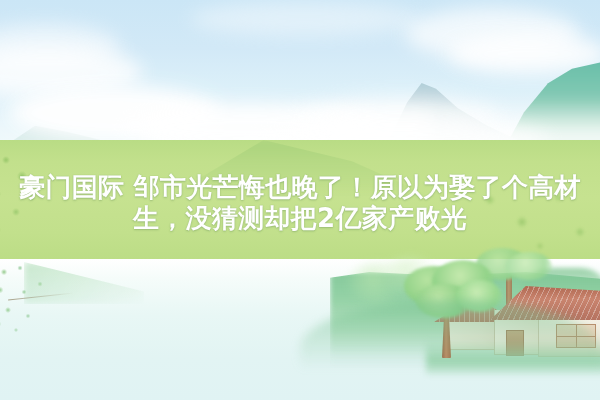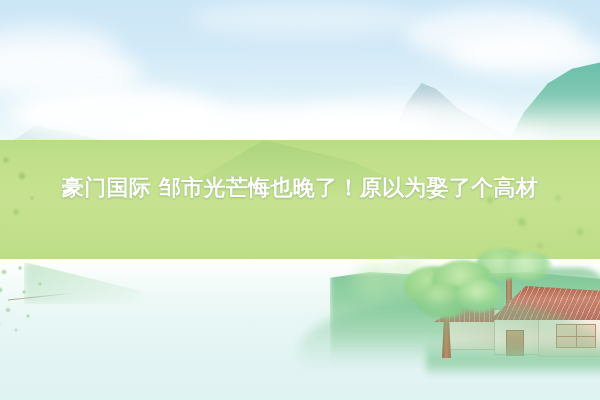--- a/index.html
+++ b/index.html
@@ -372,21 +372,21 @@
     filter: blur(3.4px);
   }
 
   
   .headline {
     position: absolute;
     left: 0; top: 172px;
     width: 600px;
     text-align: center;
     color: #ffffff;
-    font-size: 22px;
+    font-size: 26px;
     font-weight: bold;
     line-height: 31px;
     letter-spacing: .3px;
     text-shadow: 0 1px 2px rgba(110,150,90,.45), 0 0 1px rgba(120,160,100,.5);
     z-index: 20;
   }
   .headline .line {
     display: block;
     white-space: nowrap;
   }
@@ -470,15 +470,16 @@
     <div class="canopy c-a"></div>
     <div class="canopy c-b"></div>
     <div class="canopy c-c"></div>
     <div class="canopy c-d"></div>
   </div>
 
   <div class="grass-mound2"></div>
 
   <div class="headline">
     <span class="line line1">豪门国际 邹市光芒悔也晚了！原以为娶了个高材</span>
+    <span class="line line2">生，没猜测却把2亿家产败光</span>
   </div>
 
 </div>
 
 </body></html>

